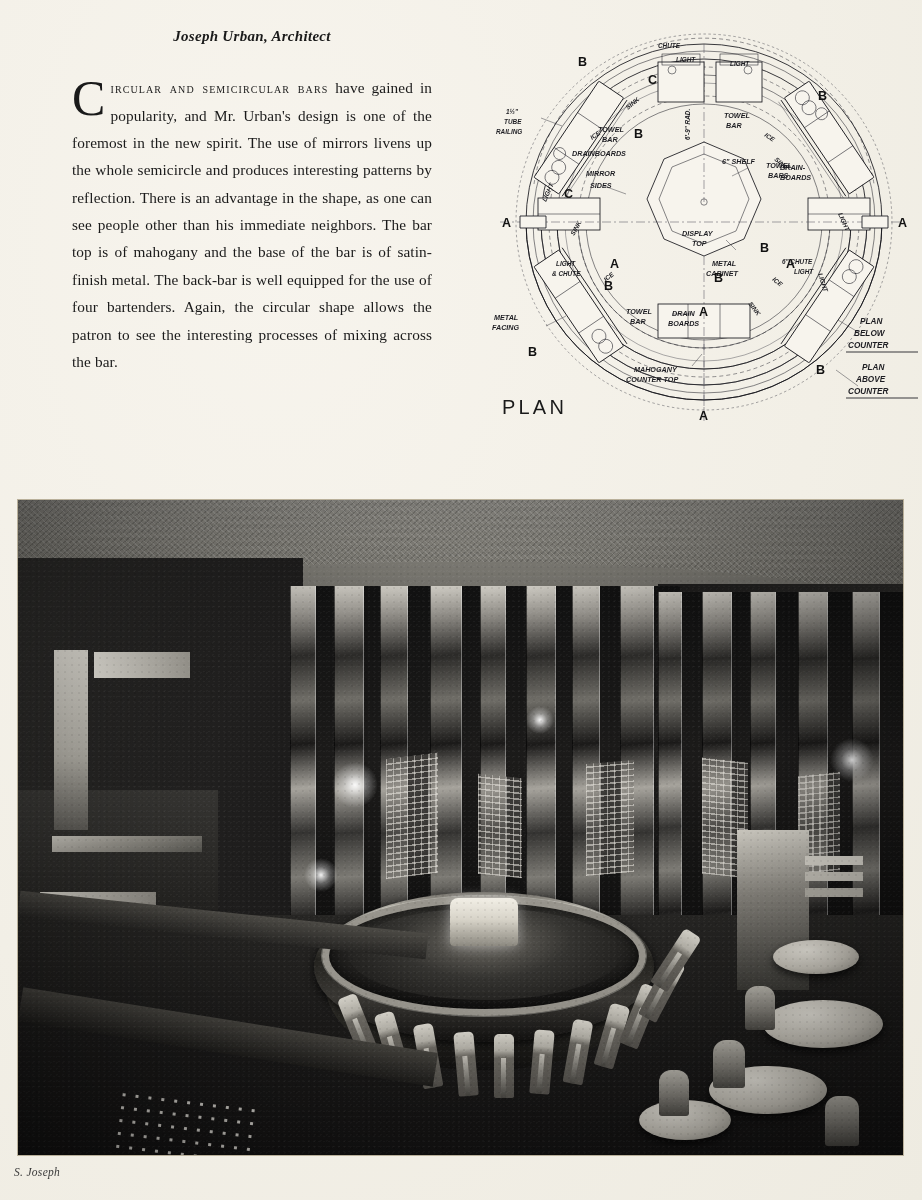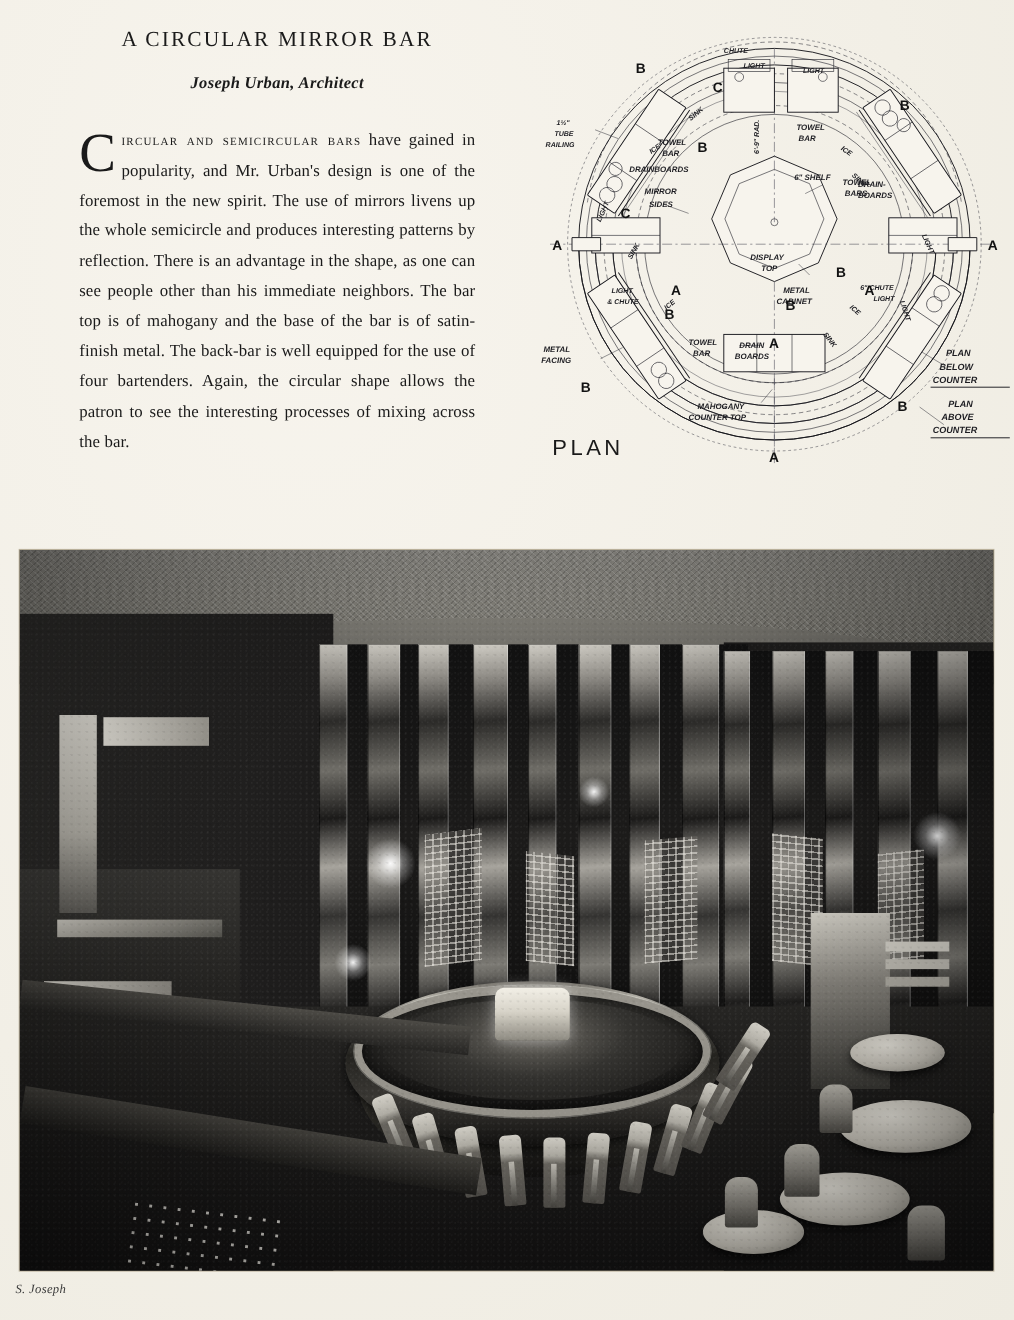--- a/index.html
+++ b/index.html
@@ -213,21 +213,20 @@
     font-style:italic;font-size:11.5px;color:#3a3a3a;
     letter-spacing:.3px;
   }
 </style>
 </head>
 <body>
 
 <div class="page">
 
   <div class="article">
-    <h1 class="headline">A CIRCULAR MIRROR BAR</h1>
     <div class="subtitle">
       <div>Joseph Urban, Architect</div>
     </div>
     <div class="body-copy">
       <span class="dropcap">C</span><span class="smallcaps">ircular and semicircular bars</span><span> have gained in popularity, and Mr. Urban's design is one of the foremost in the new spirit. The use of mirrors livens up the whole semicircle and produces interesting patterns by reflection. There is an advantage in the shape, as one can see people other than his immediate neighbors. The bar top is of mahogany and the base of the bar is of satin-finish metal. The back-bar is well equipped for the use of four bartenders. Again, the circular shape allows the patron to see the interesting processes of mixing across the bar.</span>
     </div>
   </div>
 
   <div class="plan-wrap">
     <svg width="436" height="450" viewBox="0 0 436 450">

